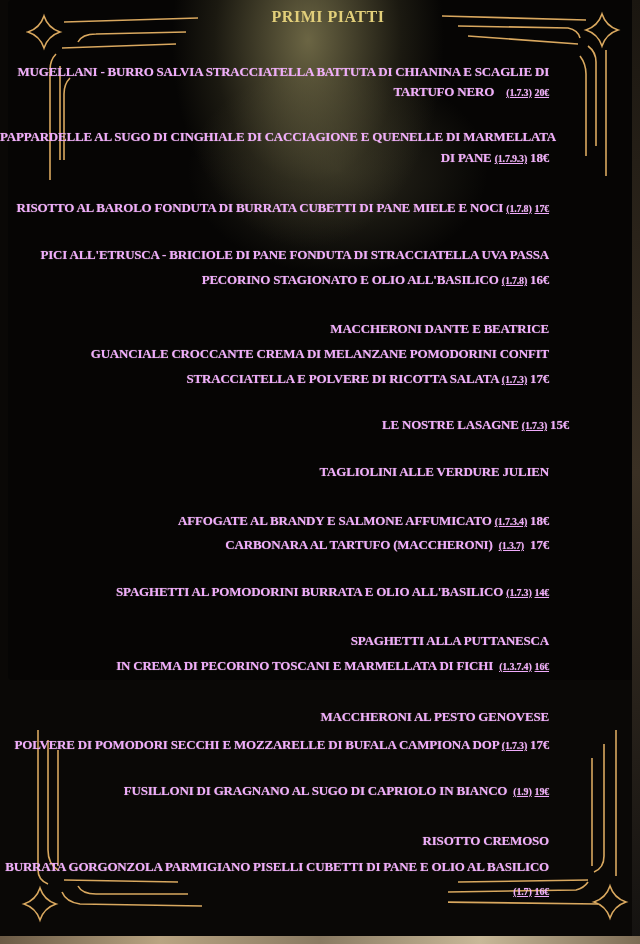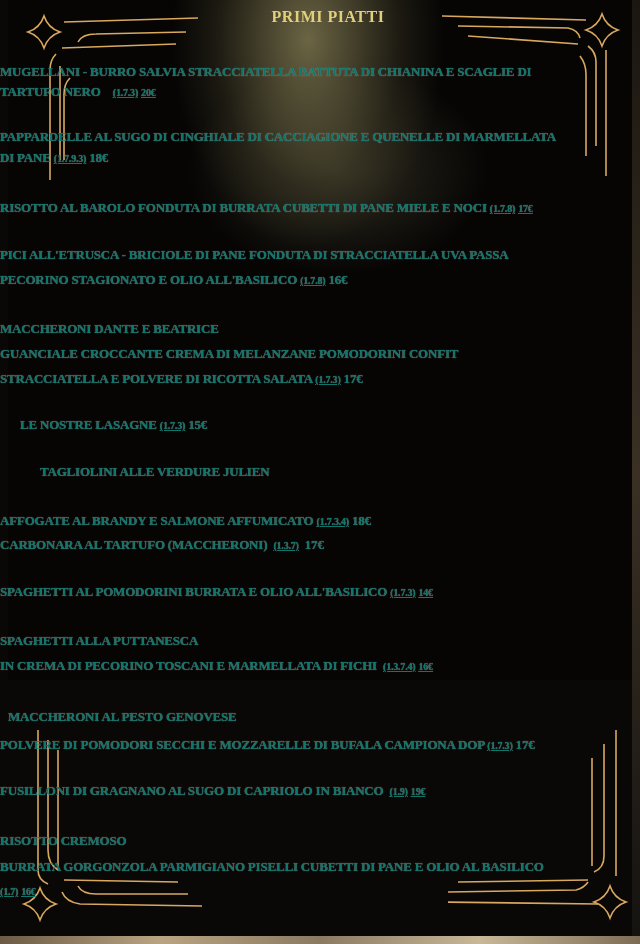--- a/index.html
+++ b/index.html
@@ -22,22 +22,22 @@
   }
   .edge-right {
     position:absolute; left:632px; top:0; width:8px; height:944px;
     background:linear-gradient(180deg,#1a1610,#3a3024,#141210);
   }
   .title {
     position:absolute; left:0; width:640px; top:8px; text-align:center;
     color:#e2cf7a; font-size:16px; font-weight:bold; letter-spacing:0.5px;
   }
   .menu-line {
-    position:absolute; left:0; width:549px; text-align:left;
-    color:#0f766e; font-size:13px; font-weight:bold; letter-spacing:-0.2px;
+    position:absolute; left:0; width:549px; text-align:right;
+    color:#f0abfc; font-size:13px; font-weight:bold; letter-spacing:-0.2px;
     white-space:nowrap;
     text-shadow:0 0 1px rgba(255,250,235,0.5);
   }
   .allergens { font-size:10px;text-decoration:underline; }
   .ornament { position:absolute; }
   .ornament svg { display:block; }
 </style>
 </head>
 <body>
 
@@ -138,21 +138,21 @@
   <span class="allergens">(1.7.3)</span>
   <span>17€</span>
 </div>
 
 <div class="menu-line" style="top:417px;padding-left:20px;">
   <span>LE NOSTRE LASAGNE</span>
   <span class="allergens">(1.7.3)</span>
   <span>15€</span>
 </div>
 
-<div class="menu-line" style="top:464px;padding-left:40px;">
+<div class="menu-line" style="top:464px;">
   <span>TAGLIOLINI ALLE VERDURE JULIEN</span>
 </div>
 <div class="menu-line" style="top:513px;">
   <span>AFFOGATE AL BRANDY E SALMONE AFFUMICATO</span>
   <span class="allergens">(1.7.3.4)</span>
   <span>18€</span>
 </div>
 
 <div class="menu-line" style="top:537px;">
   <span>CARBONARA AL TARTUFO (MACCHERONI)</span>&nbsp;
@@ -168,21 +168,21 @@
 
 <div class="menu-line" style="top:633px;">
   <span>SPAGHETTI ALLA PUTTANESCA</span>
 </div>
 <div class="menu-line" style="top:658px;">
   <span>IN CREMA DI PECORINO TOSCANI E MARMELLATA DI FICHI</span>&nbsp;
   <span class="allergens">(1.3.7.4)</span>
   <span class="allergens">16€</span>
 </div>
 
-<div class="menu-line" style="top:709px;padding-left:8px;">
+<div class="menu-line" style="top:709px;">
   <span>MACCHERONI AL PESTO GENOVESE</span>
 </div>
 <div class="menu-line" style="top:737px;">
   <span>POLVERE DI POMODORI SECCHI E MOZZARELLE DI BUFALA CAMPIONA DOP</span>
   <span class="allergens">(1.7.3)</span>
   <span>17€</span>
 </div>
 
 <div class="menu-line" style="top:783px;">
   <span>FUSILLONI DI GRAGNANO AL SUGO DI CAPRIOLO IN BIANCO</span>&nbsp;

